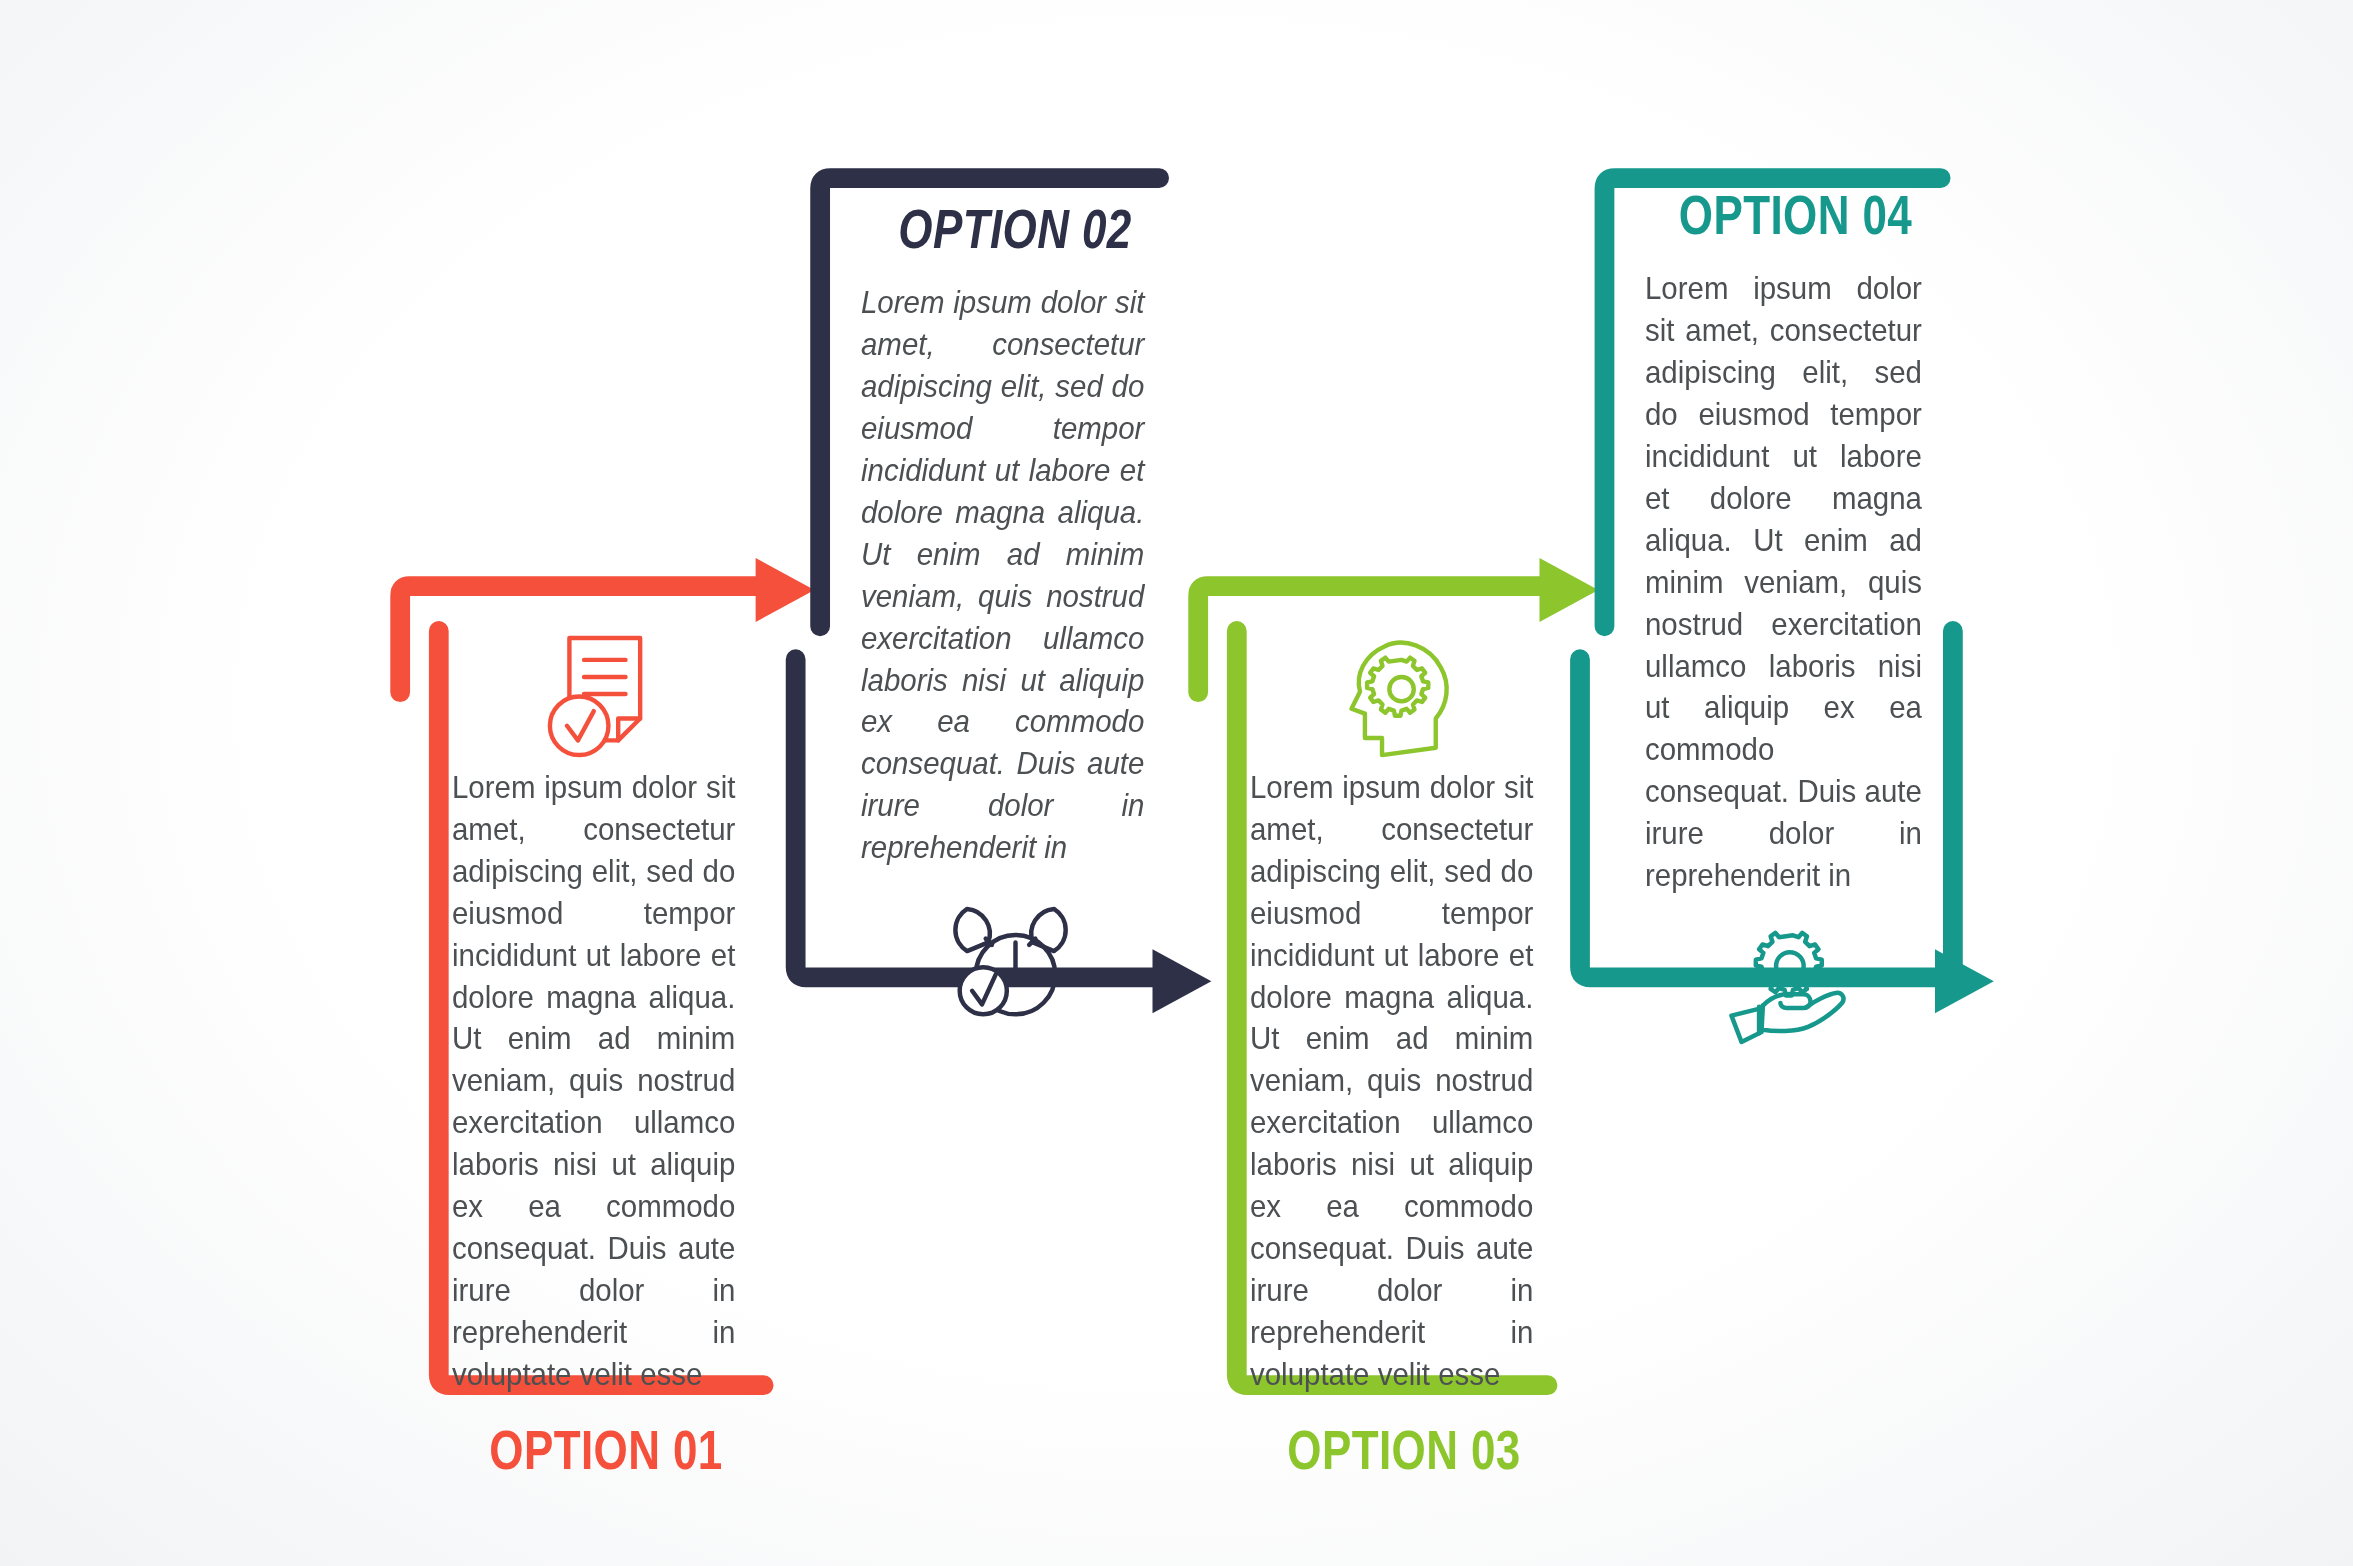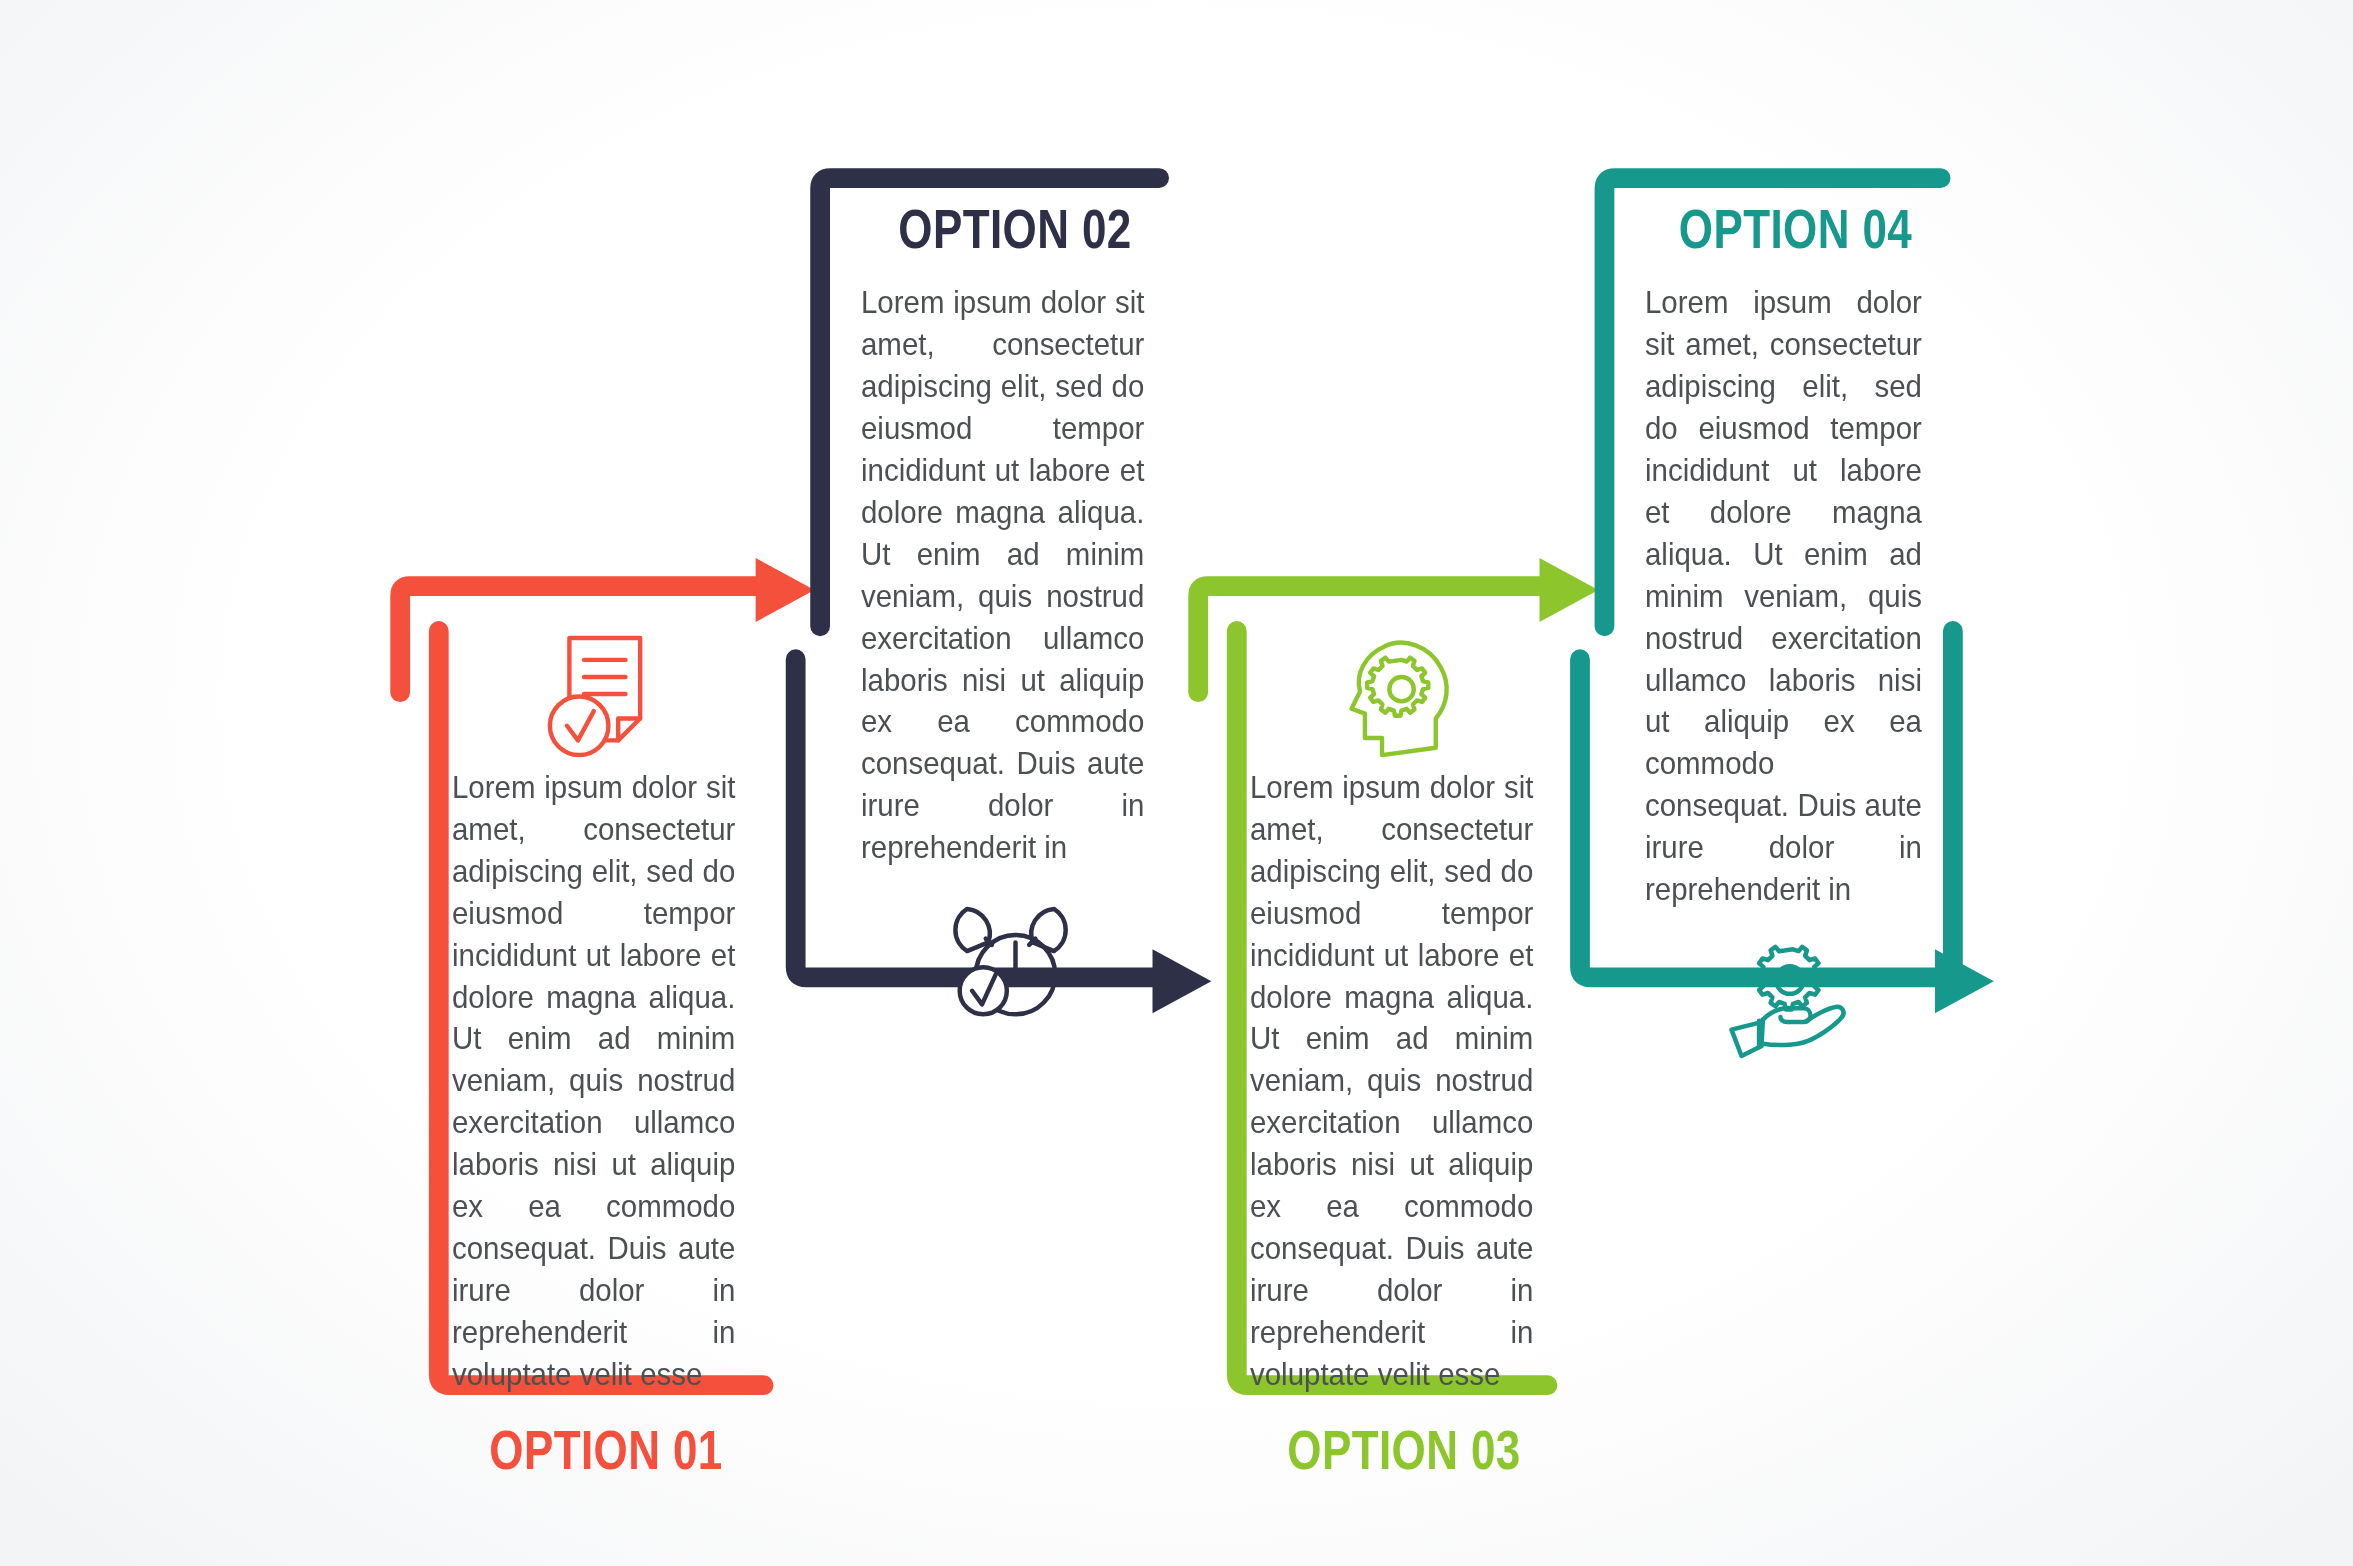--- a/index.html
+++ b/index.html
@@ -110,21 +110,21 @@
         <line x1="32" y1="36" x2="66" y2="36"></line>
         <line x1="32" y1="50" x2="66" y2="50"></line>
         <circle cx="28" cy="76" r="24" fill="#ffffff"></circle>
         <polyline points="18,76 27,88 40,64"></polyline>
       </svg>
     </div>
     <p class="opt-body">Lorem ipsum dolor sit amet, consectetur adipiscing elit, sed do eiusmod tempor incididunt ut labore et dolore magna aliqua. Ut enim ad minim veniam, quis nostrud exercitation ullamco laboris nisi ut aliquip ex ea commodo consequat. Duis aute irure dolor in reprehenderit in voluptate velit esse</p>
     <h2 class="opt-title" style="color:#f4503c; margin-top:27px;">OPTION 01</h2>
   </div>
 
-  <div class="col c2" style="top:202px;">
+  <div class="col c2" style="top:202px;font-style:italic;">
     <h2 class="opt-title" style="color:#2d3047; margin-bottom:25.4px;">OPTION 02</h2>
     <p class="opt-body">Lorem ipsum dolor sit amet, consectetur adipiscing elit, sed do eiusmod tempor incididunt ut labore et dolore magna aliqua. Ut enim ad minim veniam, quis nostrud exercitation ullamco laboris nisi ut aliquip ex ea commodo consequat. Duis aute irure dolor in reprehenderit in</p>
     <div class="icon-wrap" style="height:155px; margin-top:14px;">
       <svg width="129" height="122" viewBox="0 0 104 98" fill="none" stroke="#2d3047" stroke-width="3.6" stroke-linecap="round" stroke-linejoin="round">
         <path d="M30 34 A20 20 0 0 0 13 7 A20 20 0 0 0 13 41 Z"></path>
         <path d="M66 34 A20 20 0 0 1 83 7 A20 20 0 0 1 83 41 Z"></path>
         <line x1="28" y1="31" x2="33" y2="36"></line>
         <line x1="68" y1="31" x2="63" y2="36"></line>
         <circle cx="52" cy="60" r="32"></circle>
         <polyline points="52,34 52,58 72,58"></polyline>
@@ -139,21 +139,21 @@
       <svg width="118" height="127" viewBox="0 0 96 104" fill="none" stroke="#8cc52c" stroke-width="3.6" stroke-linecap="round" stroke-linejoin="round">
         <path d="M74 70 C84 58 86 42 78 28 C69 11 48 3 32 11 C16 18 8 34 12 48 L5 62 L16 66 L16 86 L30 86 L30 100 L74 94 Z"></path>
         <path d="M46 22 l4.2 1.4 2.8 -3.2 3.6 2.6 -1.3 4.2 3.3 3.3 4.2 -1.3 2.6 3.6 -3.2 2.8 1.4 4.2 4.3 0.9 0 4.5 -4.3 0.9 -1.4 4.2 3.2 2.8 -2.6 3.6 -4.2 -1.3 -3.3 3.3 1.3 4.2 -3.6 2.6 -2.8 -3.2 -4.2 1.4 -0.9 4.3 -4.5 0 -0.9 -4.3 -4.2 -1.4 -2.8 3.2 -3.6 -2.6 1.3 -4.2 -3.3 -3.3 -4.2 1.3 -2.6 -3.6 3.2 -2.8 -1.4 -4.2 -4.3 -0.9 0 -4.5 4.3 -0.9 1.4 -4.2 -3.2 -2.8 2.6 -3.6 4.2 1.3 3.3 -3.3 -1.3 -4.2 3.6 -2.6 2.8 3.2 z"></path>
         <circle cx="46" cy="46" r="10"></circle>
       </svg>
     </div>
     <p class="opt-body">Lorem ipsum dolor sit amet, consectetur adipiscing elit, sed do eiusmod tempor incididunt ut labore et dolore magna aliqua. Ut enim ad minim veniam, quis nostrud exercitation ullamco laboris nisi ut aliquip ex ea commodo consequat. Duis aute irure dolor in reprehenderit in voluptate velit esse</p>
     <h2 class="opt-title" style="color:#8cc52c; margin-top:27px;">OPTION 03</h2>
   </div>
 
-  <div class="col c4" style="top:202px;">
+  <div class="col c4" style="top:188px;">
     <h2 class="opt-title" style="color:#16998c; margin-bottom:25.4px;">OPTION 04</h2>
     <p class="opt-body">Lorem ipsum dolor sit amet, consectetur adipiscing elit, sed do eiusmod tempor incididunt ut labore et dolore magna aliqua. Ut enim ad minim veniam, quis nostrud exercitation ullamco laboris nisi ut aliquip ex ea commodo consequat. Duis aute irure dolor in reprehenderit in</p>
     <div class="icon-wrap" style="height:155px; margin-top:14px;">
       <svg width="141" height="118" viewBox="0 0 112 94" fill="none" stroke="#16998c" stroke-width="3.6" stroke-linecap="round" stroke-linejoin="round">
         <path d="M54 5 l4.4 1.5 2.9 -3.4 3.8 2.7 -1.4 4.4 3.5 3.5 4.4 -1.4 2.7 3.8 -3.4 2.9 1.5 4.4 4.5 1 0 4.7 -4.5 1 -1.5 4.4 3.4 2.9 -2.7 3.8 -4.4 -1.4 -3.5 3.5 1.4 4.4 -3.8 2.7 -2.9 -3.4 -4.4 1.5 -1 4.5 -4.7 0 -1 -4.5 -4.4 -1.5 -2.9 3.4 -3.8 -2.7 1.4 -4.4 -3.5 -3.5 -4.4 1.4 -2.7 -3.8 3.4 -2.9 -1.5 -4.4 -4.5 -1 0 -4.7 4.5 -1 1.5 -4.4 -3.4 -2.9 2.7 -3.8 4.4 1.4 3.5 -3.5 -1.4 -4.4 3.8 -2.7 2.9 3.4 z"></path>
         <circle cx="51.5" cy="29.5" r="11"></circle>
         <path d="M30 61 C37 54 46 51 54 52 L62 52 C66 52 68 55 68 58 C68 61 65 63 62 63 L49 63 C46 63 44 61 44 59"></path>
         <path d="M30 61 L29 80 C40 82 56 82 66 78 C76 74 88 65 93 59 C96 55 93 50 88 51 C82 52 72 57 65 62"></path>
         <path d="M29 63 L29 82 L13 90 L5 69 Z"></path>
         <line x1="27" y1="62" x2="27" y2="83"></line>

